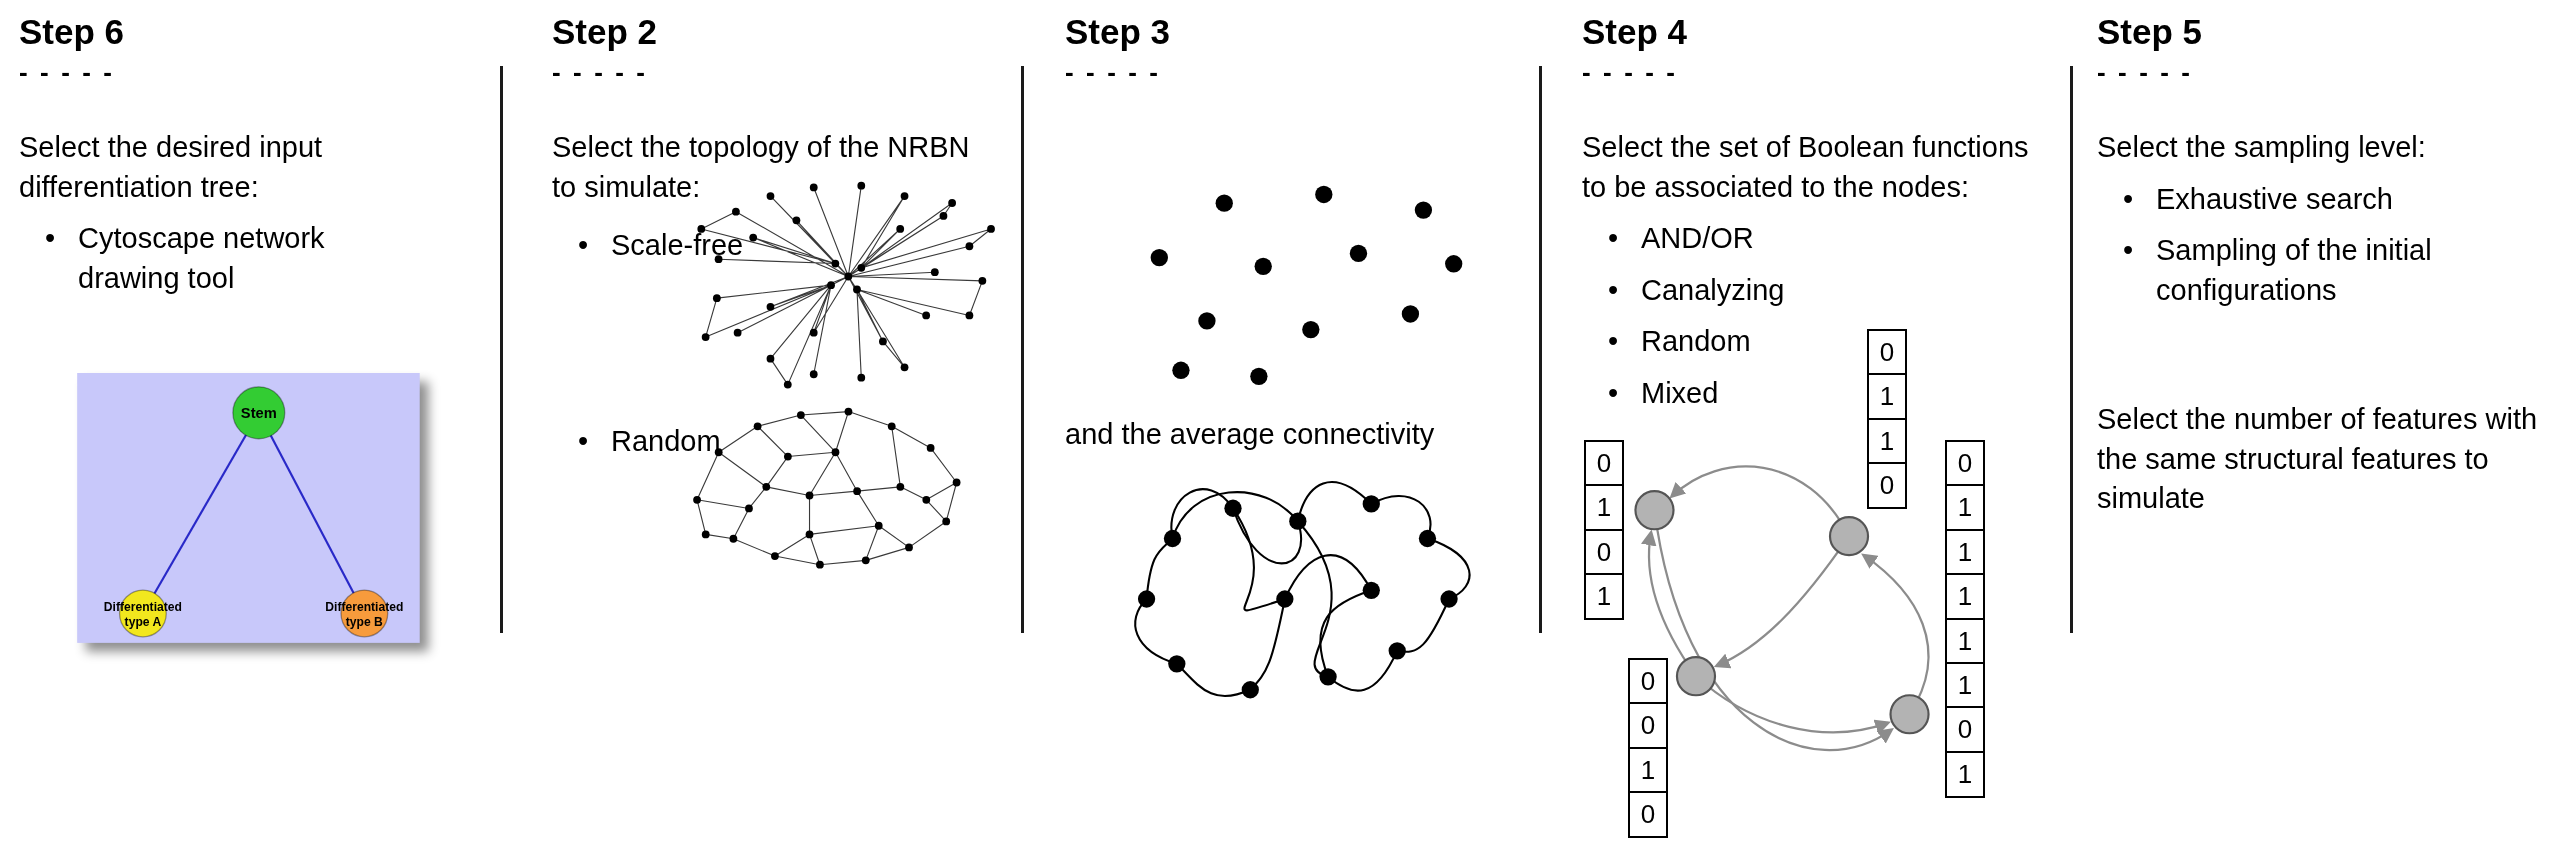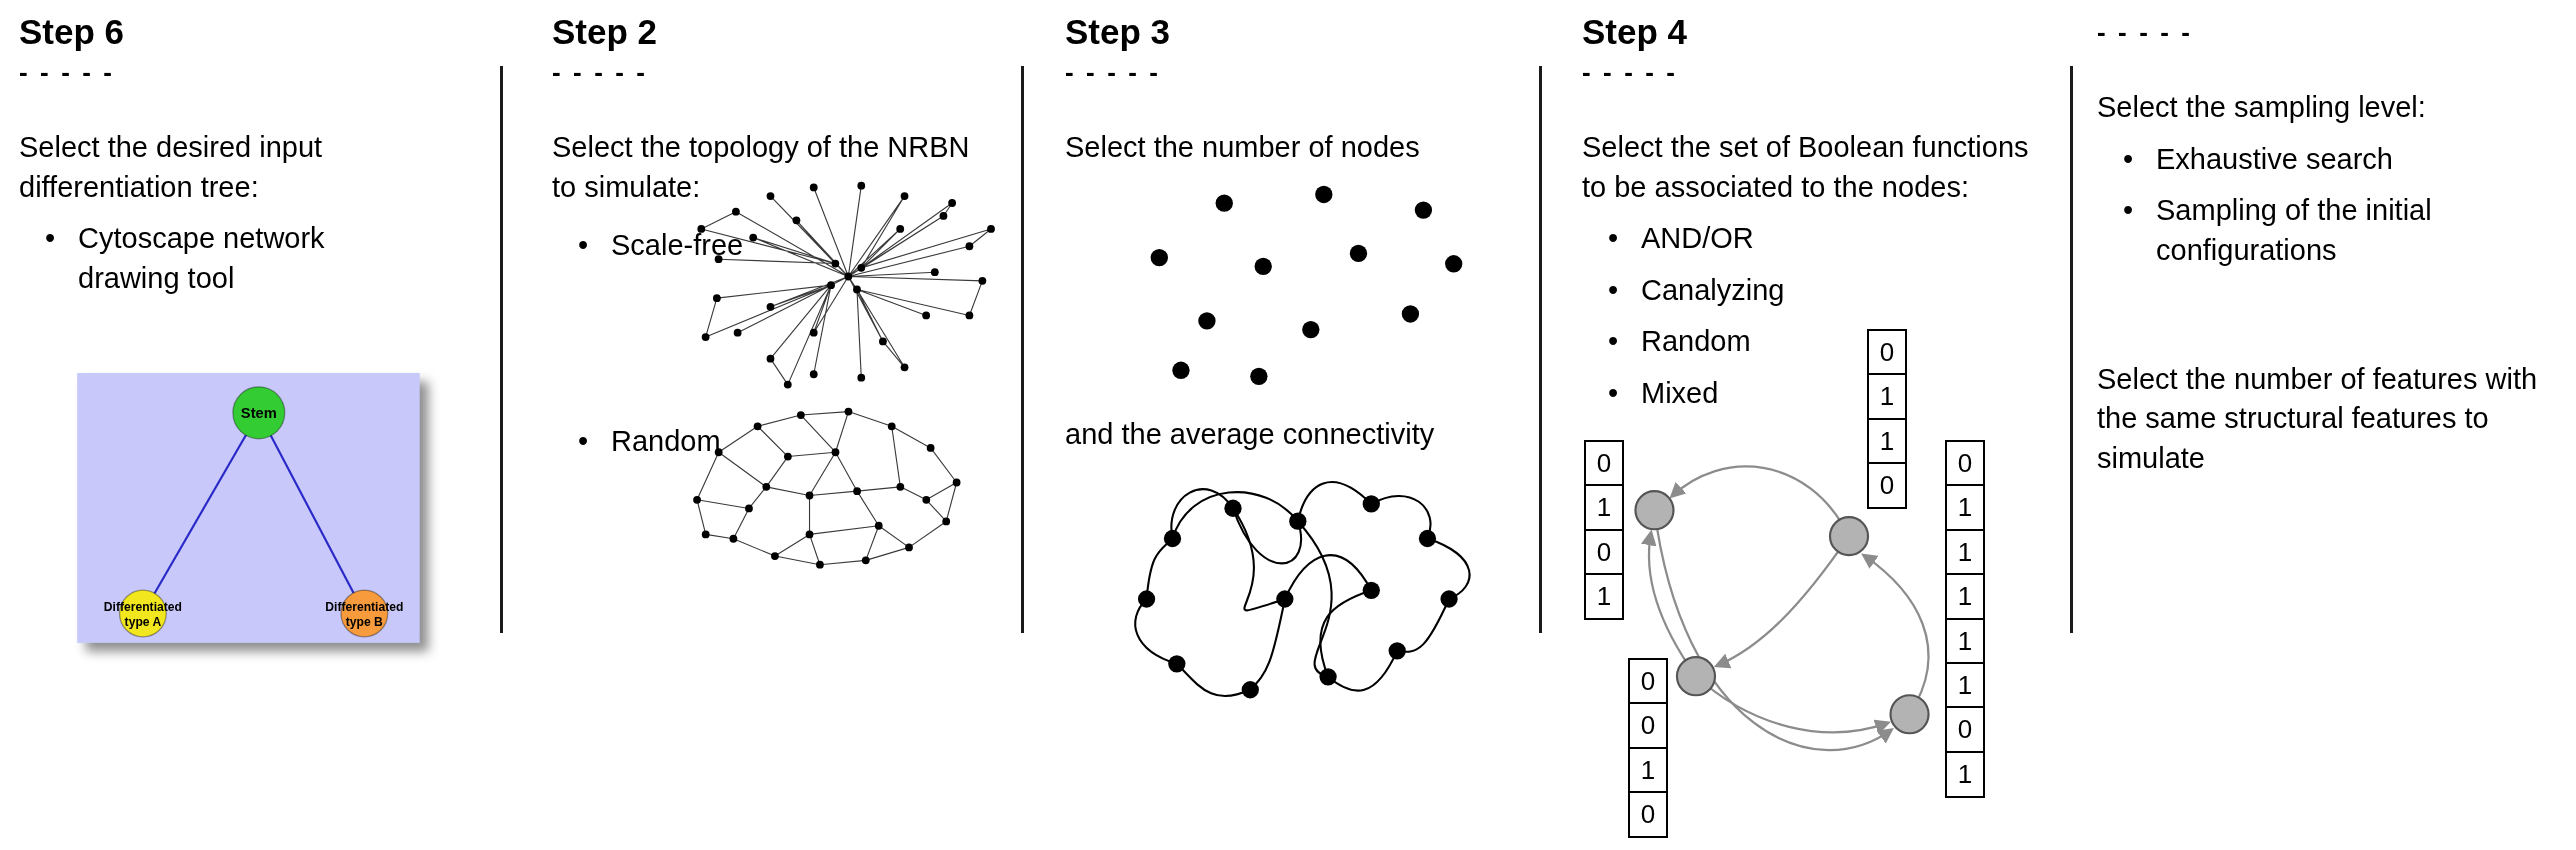--- a/index.html
+++ b/index.html
@@ -195,21 +195,20 @@
           <circle class="net-dot" cx="240" cy="150" r="4.5"></circle>
           <circle class="net-dot" cx="160" cy="160" r="4.5"></circle>
           <circle class="net-dot" cx="295" cy="120" r="4.5"></circle>
       </g>
     </svg>
   </div>
 
   <section class="col" style="left:1065px;width:472px">
     <h2 class="step-title">Step 3</h2>
     <div class="dashes">- - - - -</div>
-    <p class="body"><span>Select the </span><span class="b">number of nodes</span><span></span></p>
   </section>
 
   <p class="body abs-line" style="left:1065px;top:415px;width:474px"><span>and the </span><span class="b">average connectivity</span><span></span></p>
 
   <div class="figure" style="left:1129px;top:184px;width:368px;height:208px">
     <svg width="368" height="208" viewBox="0 0 425 240">
       <g>
         <circle class="big-dot" cx="110" cy="22" r="10"></circle>
           <circle class="big-dot" cx="225" cy="12" r="10"></circle>
           <circle class="big-dot" cx="340" cy="30" r="10"></circle>
@@ -324,20 +323,21 @@
     <div class="cell">1</div>
     <div class="cell">1</div>
     <div class="cell">1</div>
     <div class="cell">1</div>
     <div class="cell">1</div>
     <div class="cell">0</div>
     <div class="cell">1</div>
   </div>
 
   <section class="col" style="left:2097px;width:472px">
+    <h2 class="step-title">Step 5</h2>
     <div class="dashes">- - - - -</div>
     <p class="body"><span>Select the </span><span class="b">sampling level</span><span>:</span></p>
     <ul class="bullets">
       <li><span>Exhaustive search</span></li>
       <li><span>Sampling of the initial configurations</span></li>
     </ul>
     <p class="body para2"><span>Select the </span><span class="b">number of features</span><span> with the same structural features to simulate</span></p>
   </section>
 
 </div>

